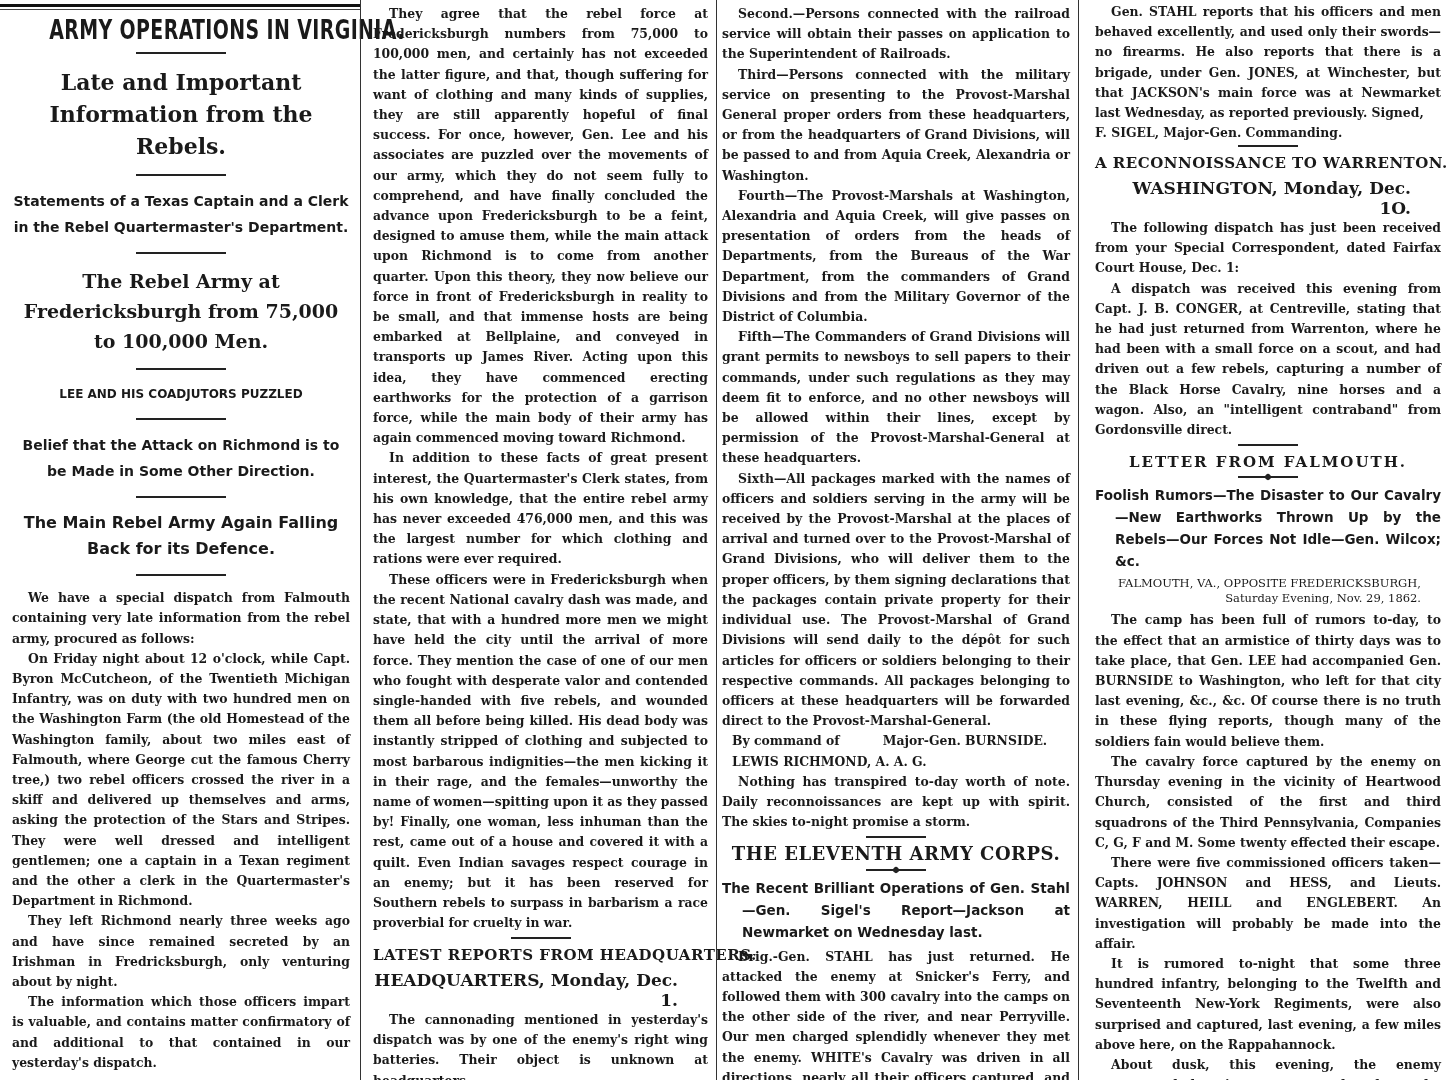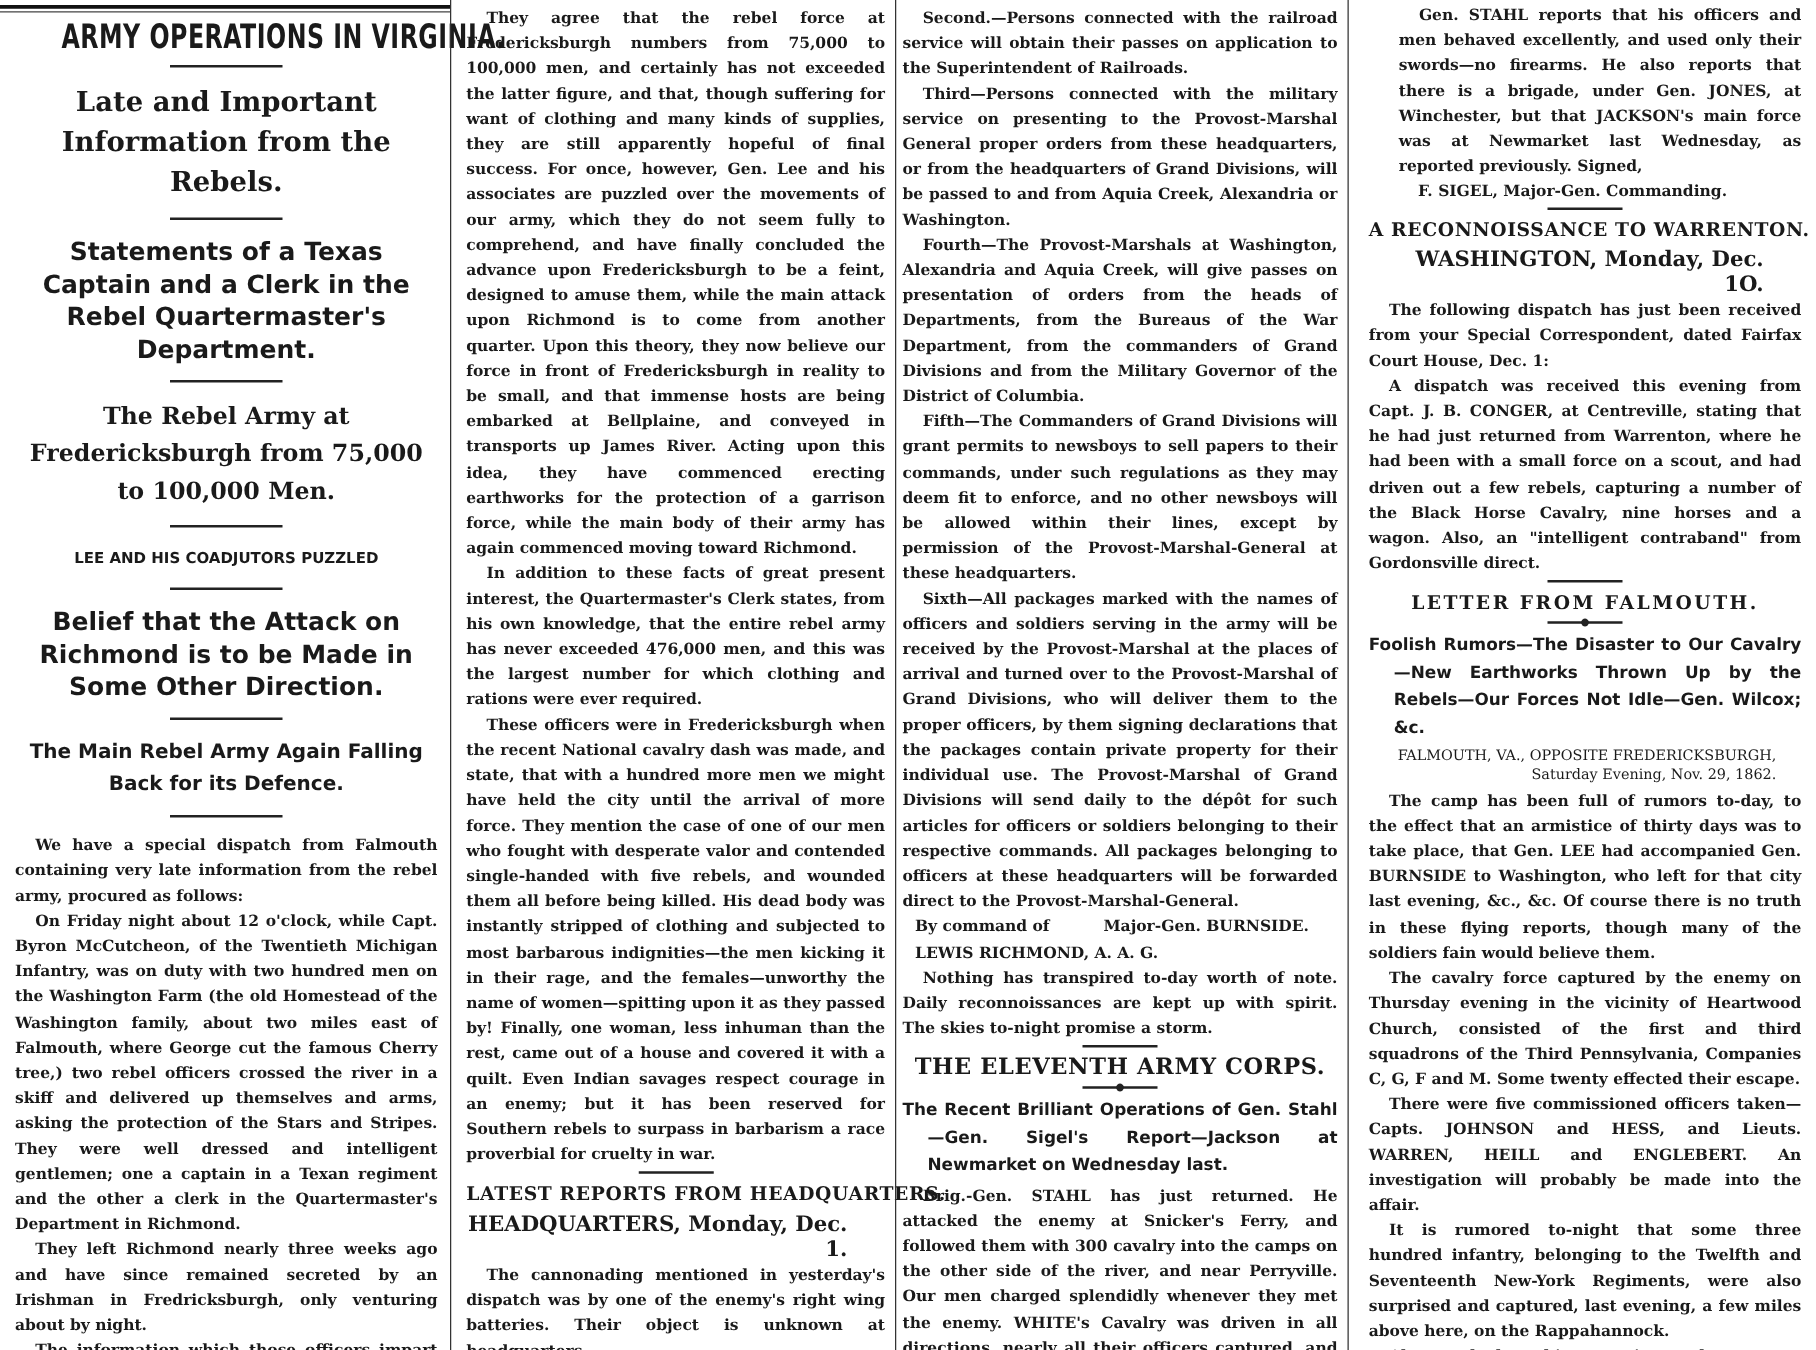--- a/index.html
+++ b/index.html
@@ -27,21 +27,21 @@
     font-family:"DejaVu Sans Condensed","DejaVu Sans", sans-serif;
     font-weight:bold; text-align:center; font-size:27px; letter-spacing:0.5px;
     transform:scaleX(0.78); transform-origin:center; white-space:nowrap;
     margin:6px 0 6px 0;
   }
   .h-sub {
     text-align:center; font-weight:bold; font-size:22px; line-height:32px;
     margin:4px 0;
   }
   .h-sub2 {
-    text-align:center; font-weight:bold; font-size:20px; line-height:26px;
+    text-align:center; font-weight:bold; font-size:14px; line-height:26px;
     font-family:"DejaVu Sans", sans-serif; margin:4px 0;
   }
   .h-caps {
     text-align:center; font-weight:bold; font-size:12px; line-height:24px;
     font-family:"DejaVu Sans", sans-serif; margin:4px 0; white-space:nowrap;
   }
   .h-section {
     text-align:center; font-weight:bold; font-size:15px; letter-spacing:0.5px;
     margin:6px 0 4px 0; white-space:nowrap;
   }
@@ -50,21 +50,21 @@
     font-family:"DejaVu Sans", sans-serif;
     padding-left:20px; text-indent:-20px; margin:6px 0 4px 0;
   }
   .rule { width:90px; height:2px; background:#222; margin:12px auto; }
   .rule.short { width:60px; margin:4px auto; }
   .rule.dot { position:relative; }
   .rule.dot::after { content:""; position:absolute; left:50%; top:-2px; width:6px; height:6px; margin-left:-3px; background:#222; border-radius:50%; transform:rotate(45deg); }
   .dateline { text-align:right; font-weight:bold; font-size:17px; padding-right:30px; }
   .dateline-block { text-align:right; font-weight:normal; font-size:11.5px; line-height:15px; padding-right:20px; margin:4px 0; }
   .sig { font-weight:bold; text-indent:0; }
-  .sig-right { text-align:center; font-weight:bold; padding-right:20px; }
+  .sig-right { text-align:left; font-weight:bold; padding-right:20px; }
 </style>
 </head>
 <body>
 
 <div class="page">
 
   <div class="col" id="col1">
     <div class="topbar"></div>
     <div class="topbar2"></div>
     <div class="h-main">ARMY OPERATIONS IN VIRGINIA.</div>
@@ -110,21 +110,21 @@
     <p>Nothing has transpired to-day worth of note. Daily reconnoissances are kept up with spirit. The skies to-night promise a storm.</p>
     <div class="rule short"></div>
     <div class="h-section" style="font-size:18px;">THE ELEVENTH ARMY CORPS.</div>
     <div class="rule short dot"></div>
     <div class="h-deck">The Recent Brilliant Operations of Gen. Stahl—Gen. Sigel's Report—Jackson at Newmarket on Wednesday last.</div>
     <p>Brig.-Gen. STAHL has just returned. He attacked the enemy at Snicker's Ferry, and followed them with 300 cavalry into the camps on the other side of the river, and near Perryville. Our men charged splendidly whenever they met the enemy. WHITE's Cavalry was driven in all directions, nearly all their officers captured, and their colors taken. WHITE himself fled, and hid himself at a house in Perryville.</p>
 
   </div>
 
   <div class="col" id="col4">
-    <p style="white-space:pre-line;margin-left:24px;">Gen. STAHL reports that his officers and men behaved excellently, and used only their swords—no firearms. He also reports that there is a brigade, under Gen. JONES, at Winchester, but that JACKSON's main force was at Newmarket last Wednesday, as reported previously.          Signed,</p>
+    <p style="white-space:pre-line;">Gen. STAHL reports that his officers and men behaved excellently, and used only their swords—no firearms. He also reports that there is a brigade, under Gen. JONES, at Winchester, but that JACKSON's main force was at Newmarket last Wednesday, as reported previously.          Signed,</p>
     <div class="sig-right">F. SIGEL, Major-Gen. Commanding.</div>
     <div class="rule short" style="margin:2px auto;"></div>
     <div class="h-section">A RECONNOISSANCE TO WARRENTON.</div>
     <div class="dateline">WASHINGTON, Monday, Dec. 1O.</div>
     <p>The following dispatch has just been received from your Special Correspondent, dated Fairfax Court House, Dec. 1:</p>
     <p>A dispatch was received this evening from Capt. J. B. CONGER, at Centreville, stating that he had just returned from Warrenton, where he had been with a small force on a scout, and had driven out a few rebels, capturing a number of the Black Horse Cavalry, nine horses and a wagon. Also, an "intelligent contraband" from Gordonsville direct.</p>
     <div class="rule short"></div>
     <div class="h-section" style="letter-spacing:2px;">LETTER FROM FALMOUTH.</div>
     <div class="rule short dot"></div>
     <div class="h-deck">Foolish Rumors—The Disaster to Our Cavalry—New Earthworks Thrown Up by the Rebels—Our Forces Not Idle—Gen. Wilcox; &amp;c.</div>

